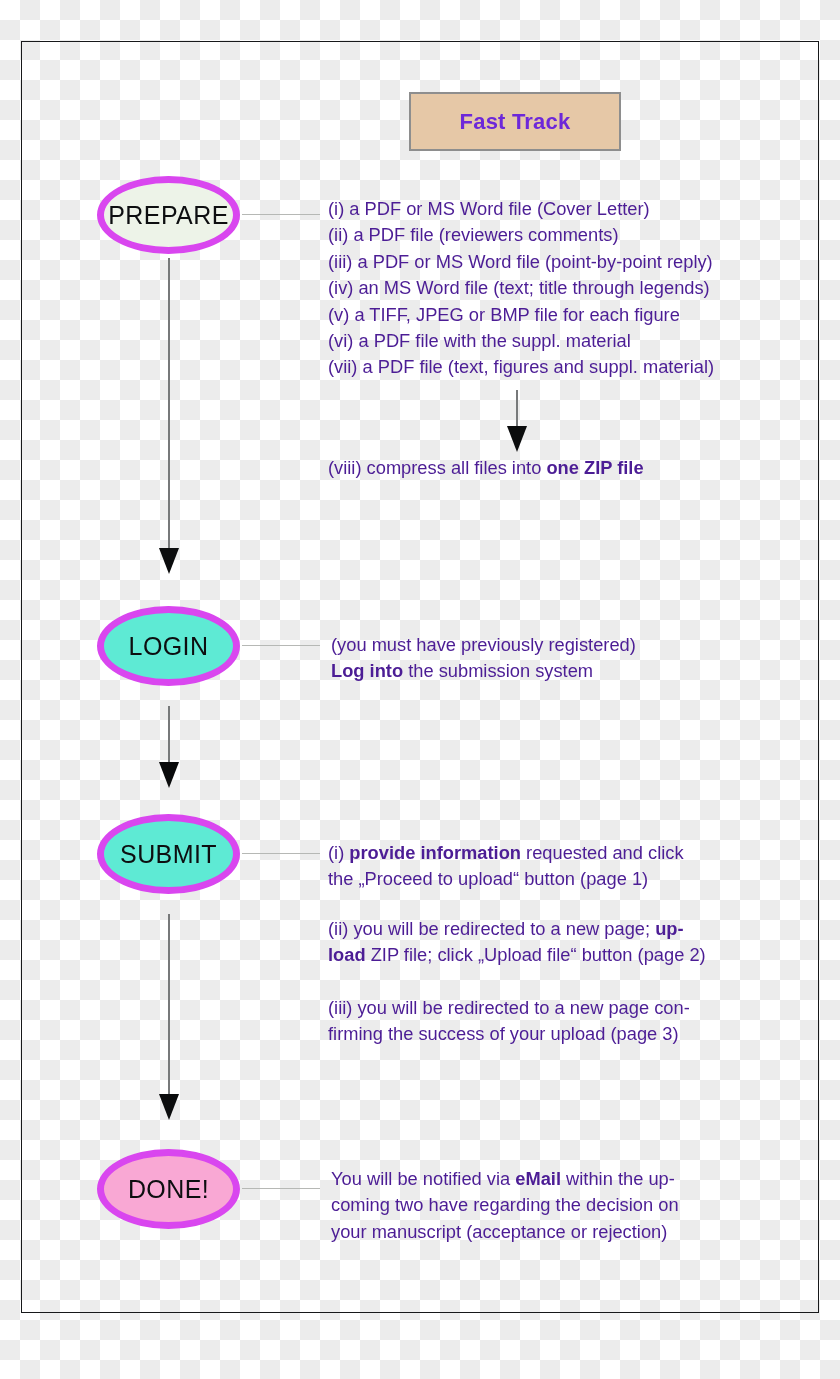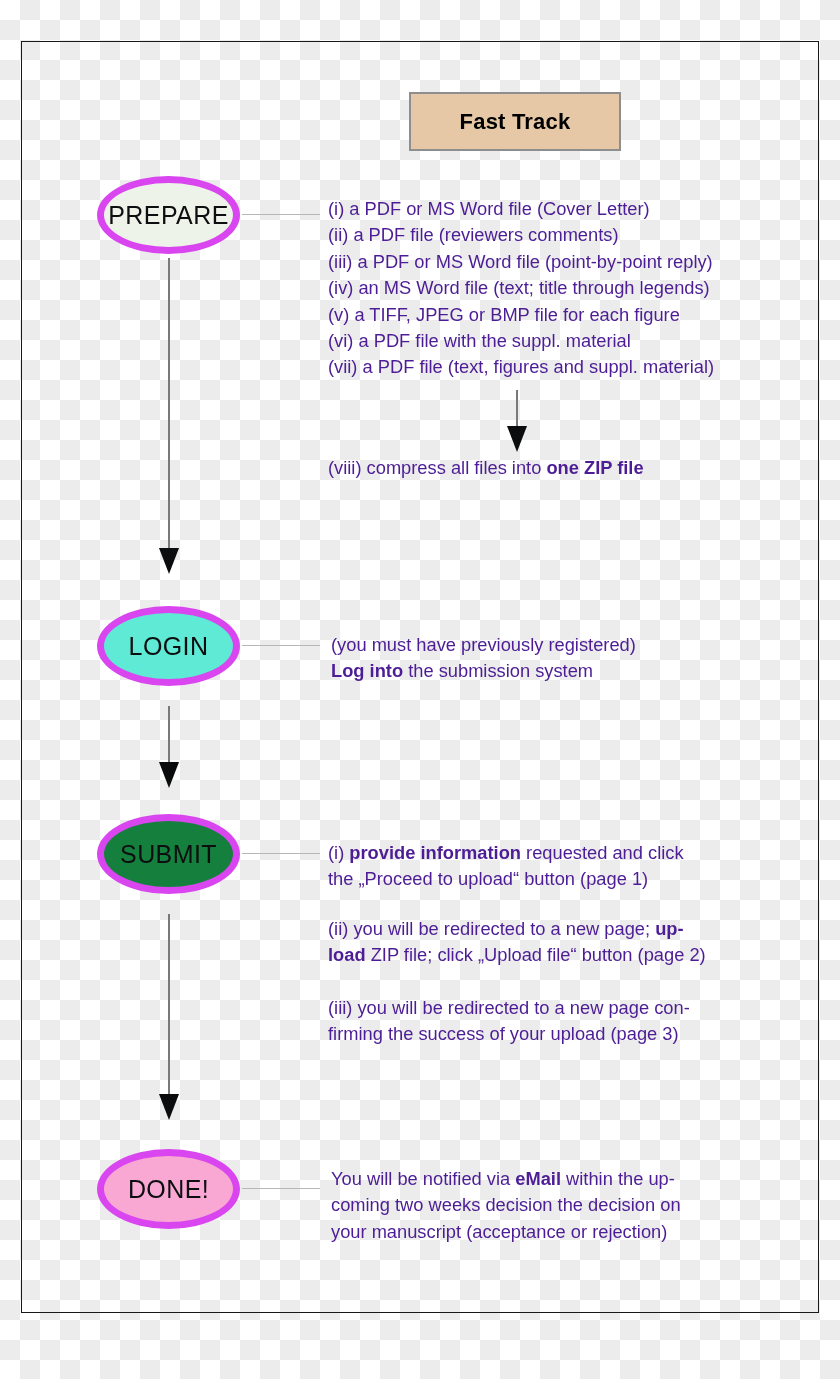--- a/index.html
+++ b/index.html
@@ -50,21 +50,21 @@
     background: #e6c8a7;
     border: 2.2px solid #8e8e8e;
     box-sizing: border-box;
     display: flex;
     align-items: center;
     justify-content: center;
   }
   .fasttrack .label {
     font-size: 22px;
     font-weight: bold;
-    color: #000000;
+    color: #6d28d9;
     letter-spacing: 0.2px;
   }
 
   
   .node {
     position: absolute;
     border-radius: 50%;
     border: 7px solid #d946ef;
     box-sizing: border-box;
     display: flex;
@@ -72,21 +72,21 @@
     justify-content: center;
   }
   .node .node-label {
     font-size: 25px;
     color: #0d0e10;
     letter-spacing: 0.4px;
     line-height: 1;
   }
   #node-prepare { left: 97px; top: 176px;  width: 143px; height: 78px; background: #edf3e8; }
   #node-login   { left: 97px; top: 606px;  width: 143px; height: 80px; background: #5eead4; }
-  #node-submit  { left: 97px; top: 814px;  width: 143px; height: 80px; background: #15803d; }
+  #node-submit  { left: 97px; top: 814px;  width: 143px; height: 80px; background: #5eead4; }
   #node-done    { left: 97px; top: 1149px; width: 143px; height: 80px; background: #f9a8d4; }
 
   
   .connector {
     position: absolute;
     height: 1.4px;
     background: #b6b8b5;
   }
   #conn-prepare { left: 242px; top: 214px;  width: 78px; }
   #conn-login   { left: 242px; top: 645px;  width: 78px; }
@@ -232,17 +232,17 @@
     <div class="head"></div>
   </div>
 
   <div class="node" id="node-done">
     <span class="node-label">DONE!</span>
   </div>
   <div class="connector" id="conn-done"></div>
 
   <div class="textblock" id="txt-done">
     <span class="line"><span>You will be notified via </span><b>eMail</b><span> within the up-</span></span>
-    <span class="line">coming two weeks decision the decision on</span>
+    <span class="line">coming two have regarding the decision on</span>
     <span class="line">your manuscript (acceptance or rejection)</span>
   </div>
 
 </div>
 
 </body></html>

